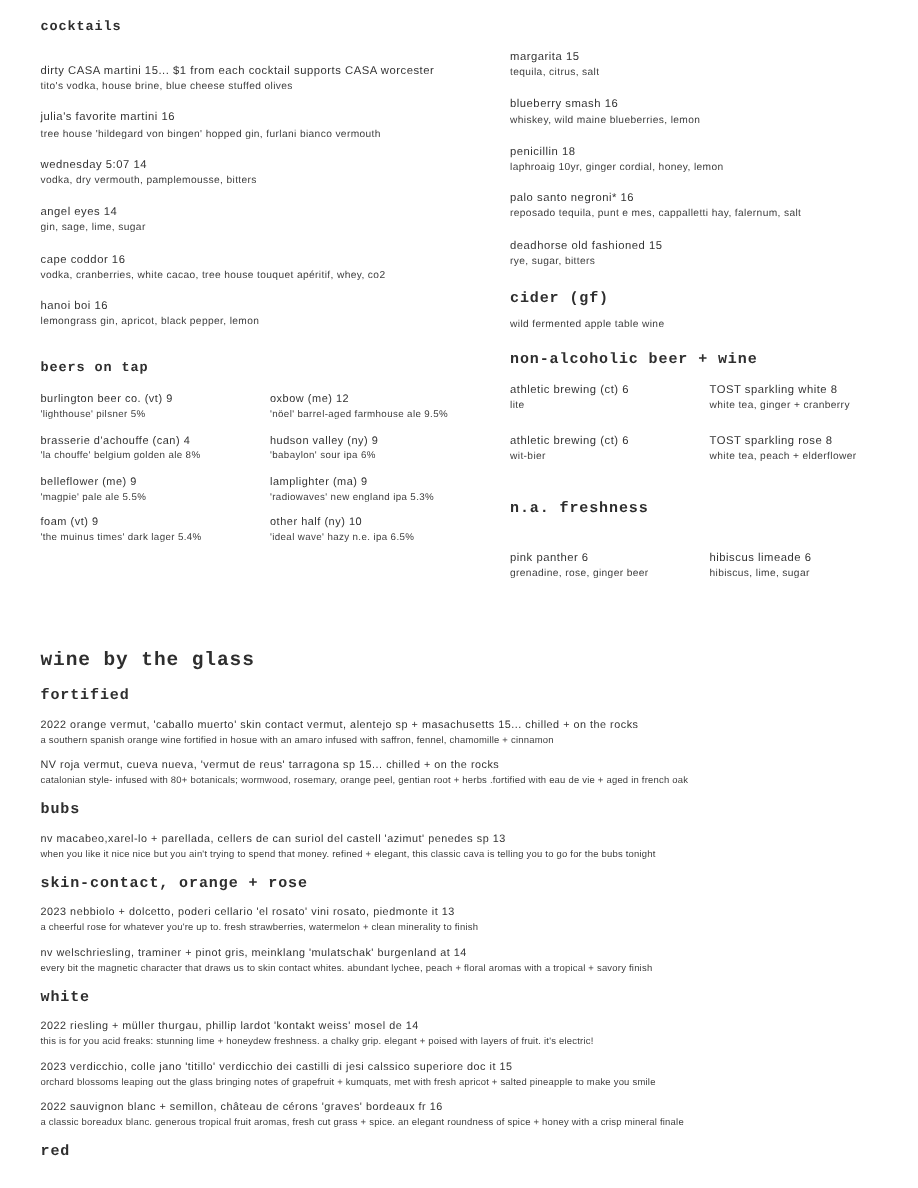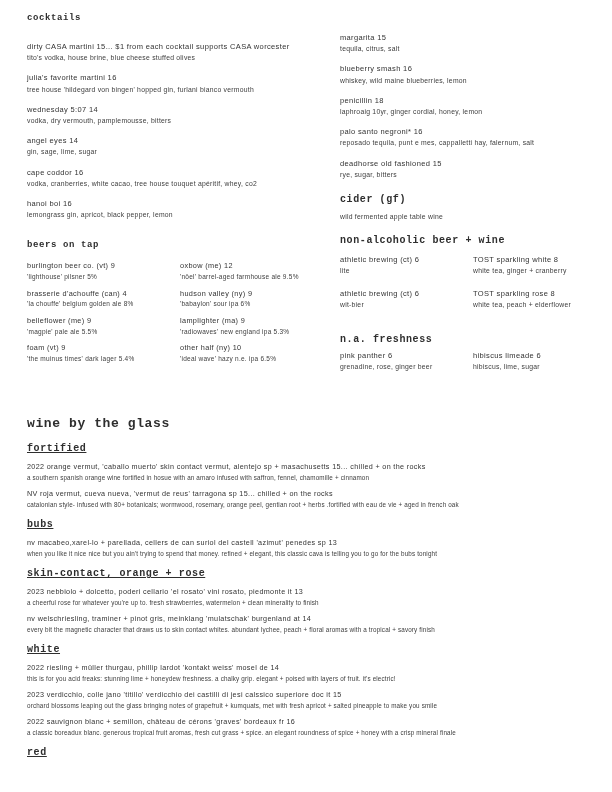--- a/index.html
+++ b/index.html
@@ -51,24 +51,24 @@
   .beers-grid { display: flex; }
   .beers-col1 { width: 153px; flex: 0 0 153px; }
   .beers-col2 { flex: 1; }
   .beer-item { margin-bottom: 9px; }
   .beer-item .item-title { font-size: 7.3px; margin-bottom: 2.5px; }
   .beer-item .item-desc { font-size: 6.5px; }
 
   .cider-head { margin-top: 16px; margin-bottom: 8px; }
   .na-head { margin-top: 15px; margin-bottom: 10px; }
   .na-grid { display: grid; grid-template-columns: 133px 1fr; grid-row-gap: 2px; }
-  .freshness-head { margin-top: 14px; margin-bottom: 7px; }
+  .freshness-head { margin-top: 14px; margin-bottom: 23px; }
 
   .wine-head { margin-top: 34px; margin-bottom: 14px; }
-  .wine-section-head { margin-bottom: 9px; margin-top: 12px; text-decoration: underline; }
+  .wine-section-head { margin-bottom: 9px; margin-top: 12px; }
   .wine-item { margin-bottom: 9px; }
   .wine-item .item-title { font-size: 7.2px; margin-bottom: 2.5px; }
   .wine-item .item-desc { font-size: 6.3px; letter-spacing: 0.15px; }
 </style>
 </head>
 <body>
 
 <div class="page">
 
   <div class="top-area">

